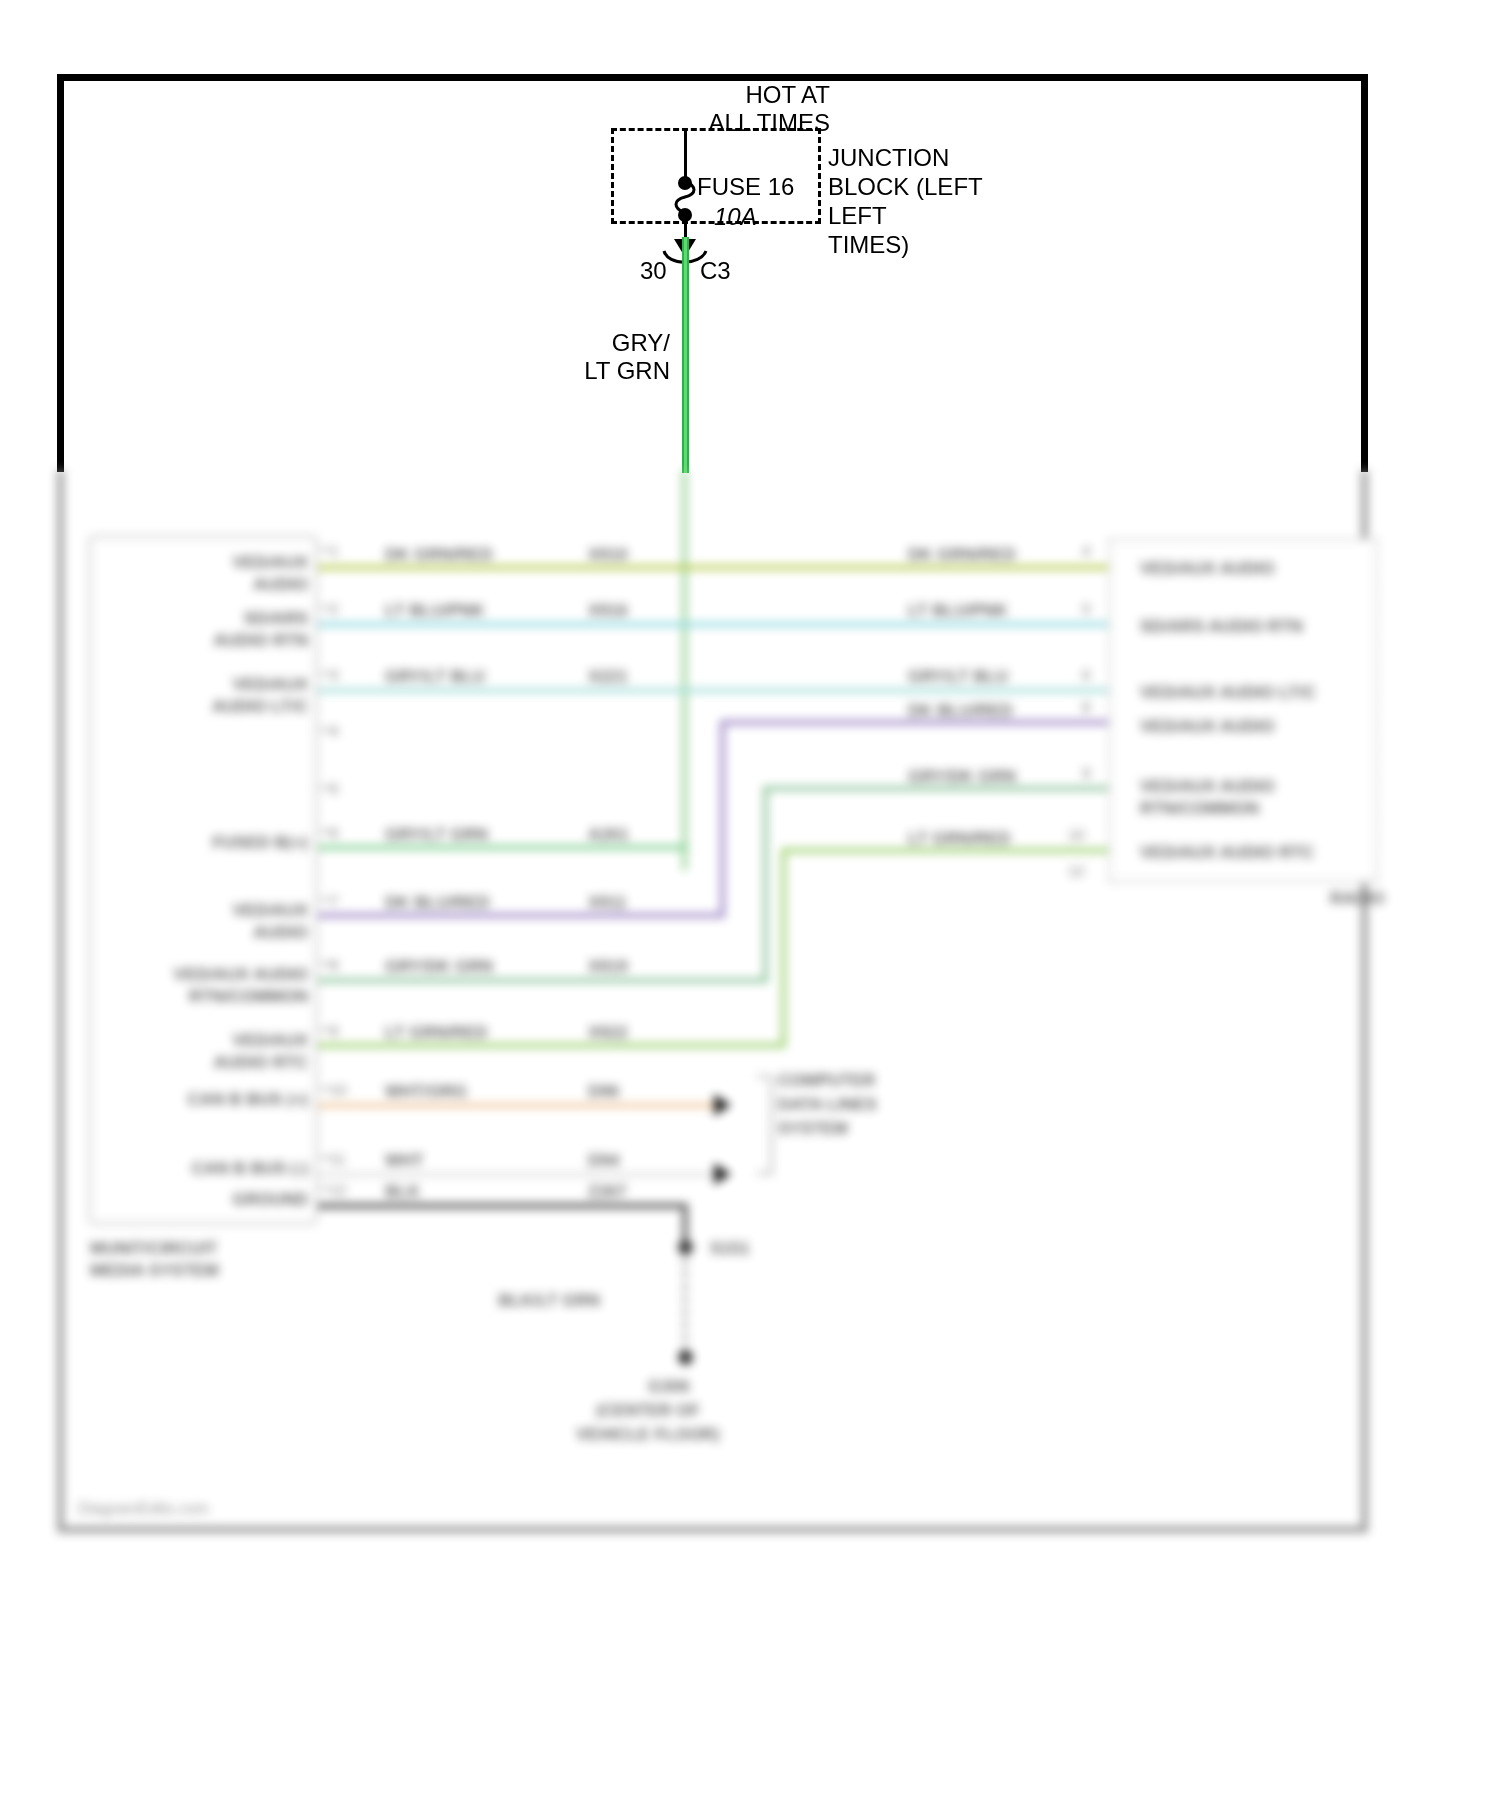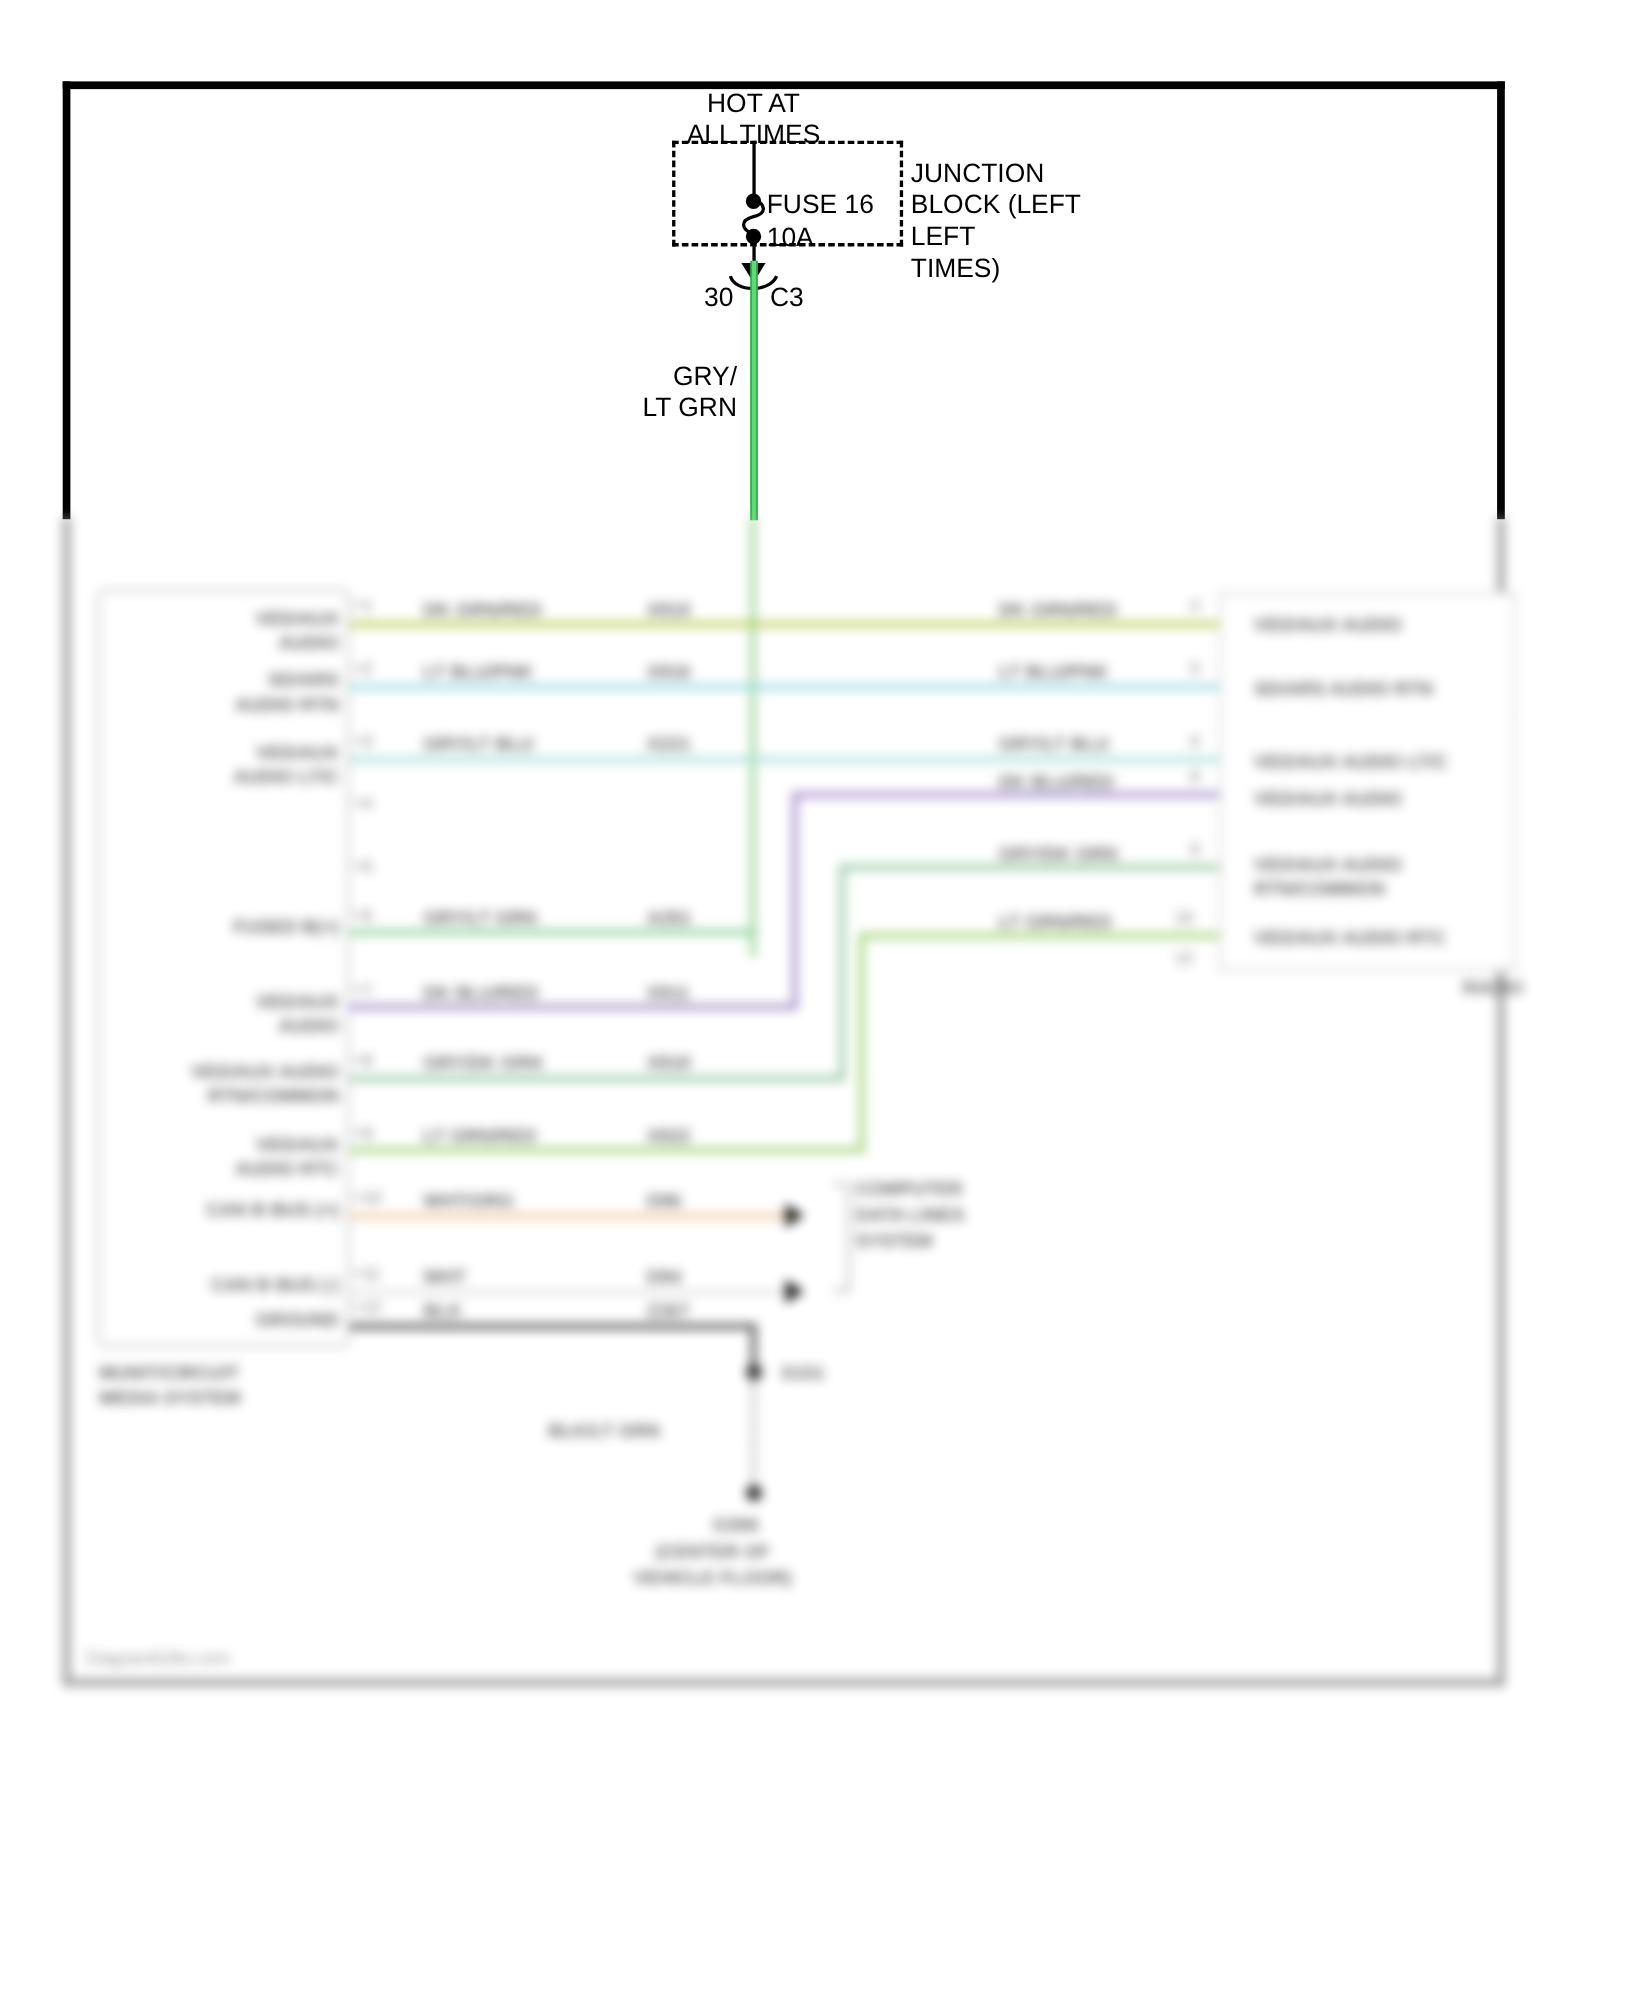--- a/index.html
+++ b/index.html
@@ -12,21 +12,21 @@
                border-left:7px solid #000;border-top:7px solid #000;border-right:7px solid #000;
                box-sizing:border-box;background:transparent;}
   .frame-blur{position:absolute;left:57px;top:470px;width:1311px;height:1063px;
               border-left:7px solid #9a9a9a;border-right:7px solid #9a9a9a;border-bottom:7px solid #9a9a9a;
               box-sizing:border-box;background:transparent;}
 
   
   .sharp-layer{position:absolute;left:0;top:0;width:1500px;height:472px;}
 
   .t{position:absolute;color:#000;font-size:24px;line-height:30px;white-space:pre;}
-  .t.c{text-align:center;}
+  .t.c{text-align:right;}
 
   
   .jb{position:absolute;left:611px;top:128px;width:210px;height:96px;
       border:3px dashed #000;box-sizing:border-box;background:transparent;}
 
   .vline{position:absolute;background:#000;width:3px;}
 
   .dot{position:absolute;width:14px;height:14px;border-radius:50%;background:#000;}
 
   .greenwire{position:absolute;left:682px;top:237px;width:7px;height:236px;
@@ -87,21 +87,21 @@
     </svg>
 
     <svg style="position:absolute;left:662px;top:250px;" width="46" height="20">
       <path d="M2 1 C6 16, 38 16, 44 1" fill="none" stroke="#000" stroke-width="3"></path>
     </svg>
 
     <div class="t" style="left:640px;top:256px;">30</div>
     <div class="t" style="left:700px;top:256px;">C3</div>
 
     <div class="t" style="left:697px;top:172px;">FUSE 16</div>
-    <div class="t" style="left:697px;top:202px;">10A</div>
+    <div class="t" style="left:714px;top:202px;font-style:italic;">10A</div>
 
     <div class="t" style="left:828px;top:143px;">JUNCTION</div>
     <div class="t" style="left:828px;top:172px;text-align:right;">BLOCK (LEFT</div>
     <div class="t" style="left:828px;top:201px;">LEFT</div>
     <div class="t" style="left:828px;top:230px;">TIMES)</div>
 
     <div class="greenwire"></div>
     <div class="t" style="left:596px;top:328px;width:74px;text-align:right;">GRY/</div>
     <div class="t" style="left:576px;top:356px;width:94px;text-align:right;">LT GRN</div>
   </div>

